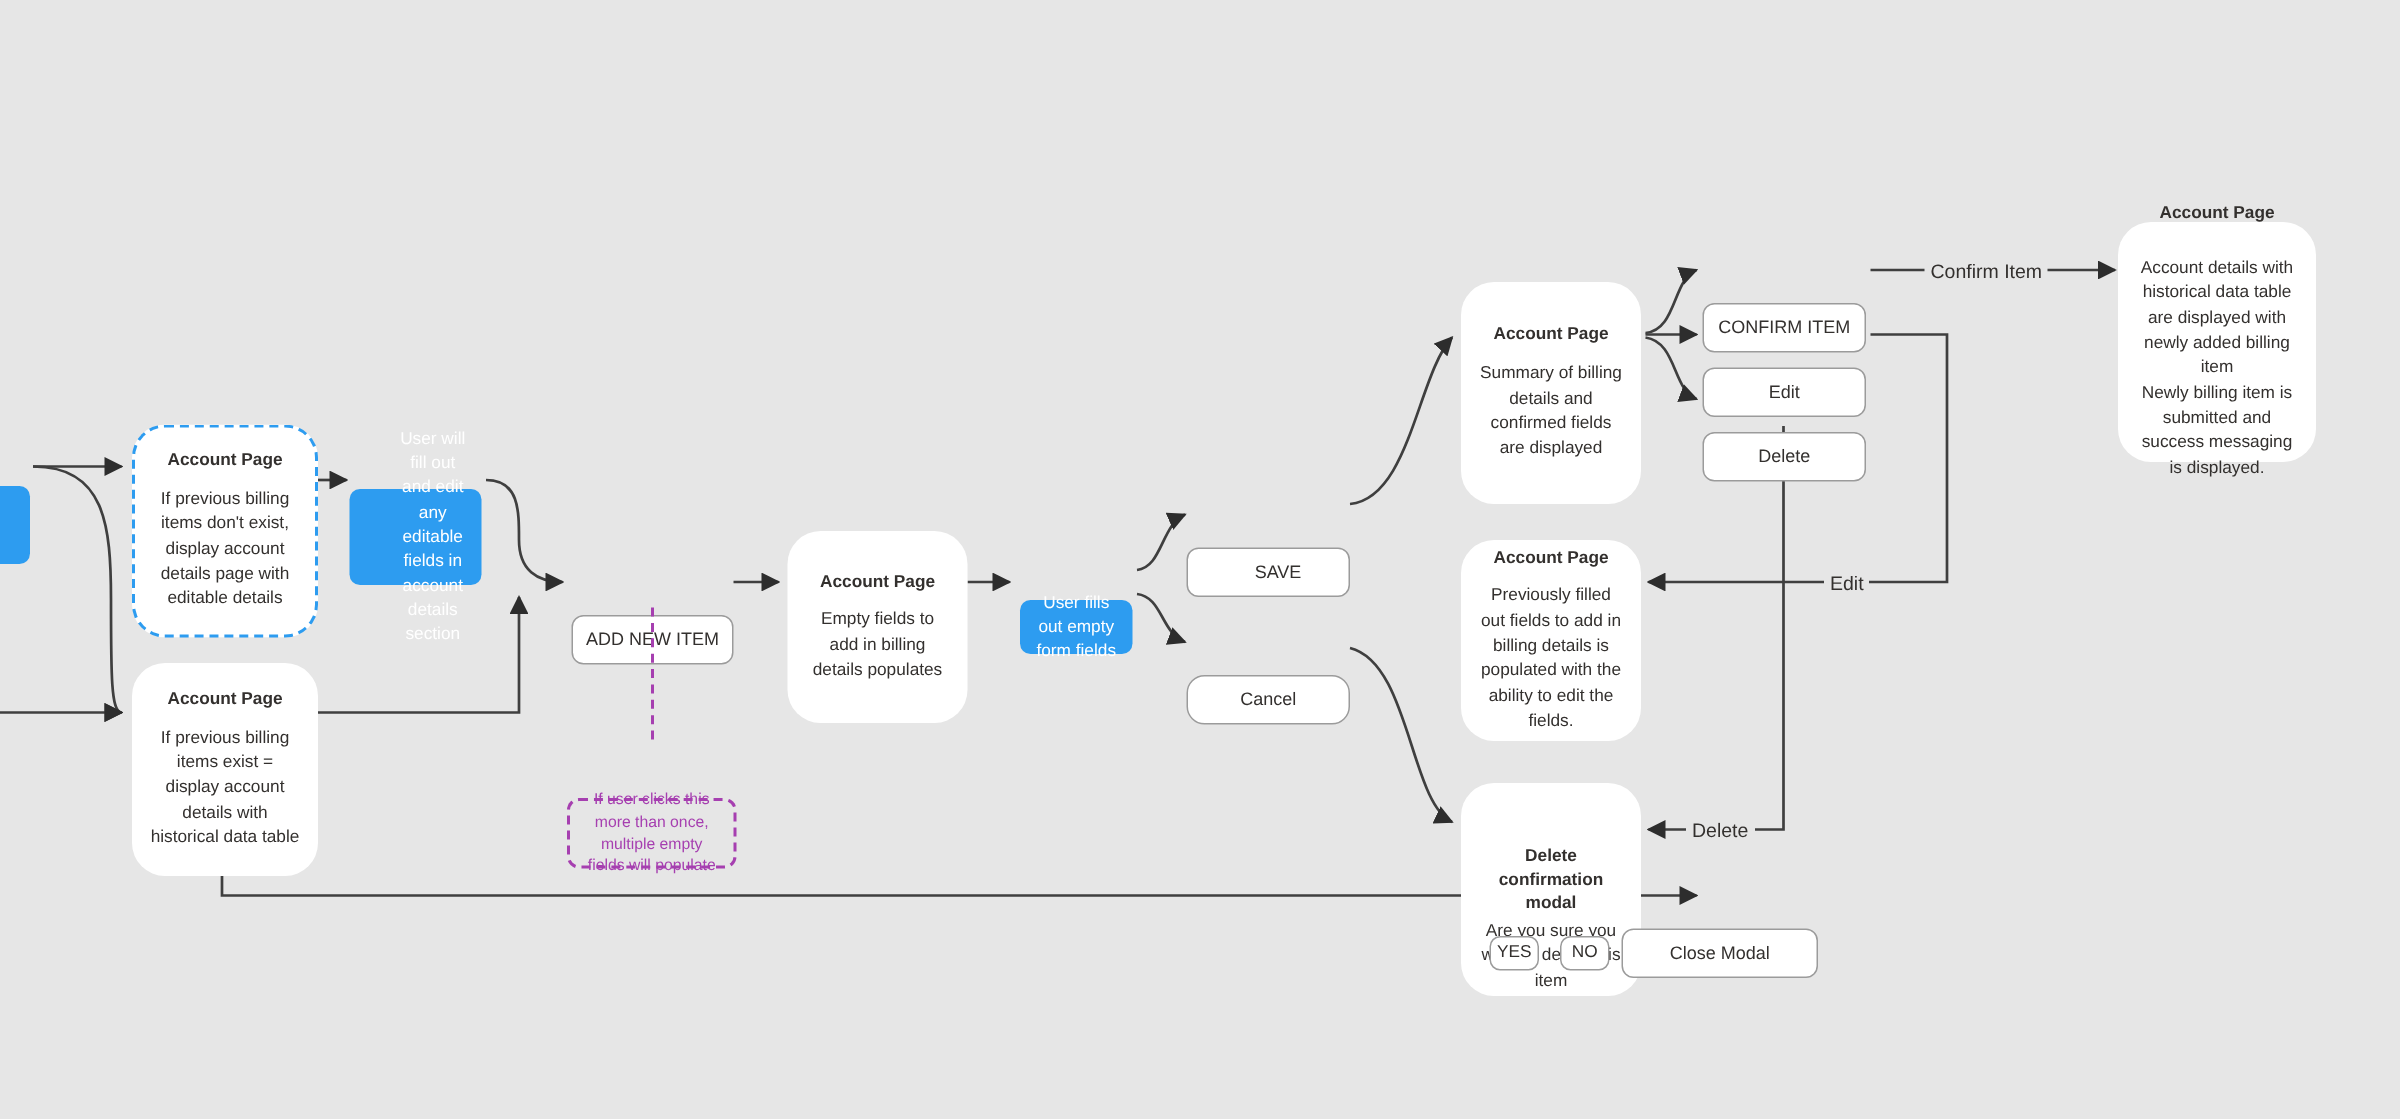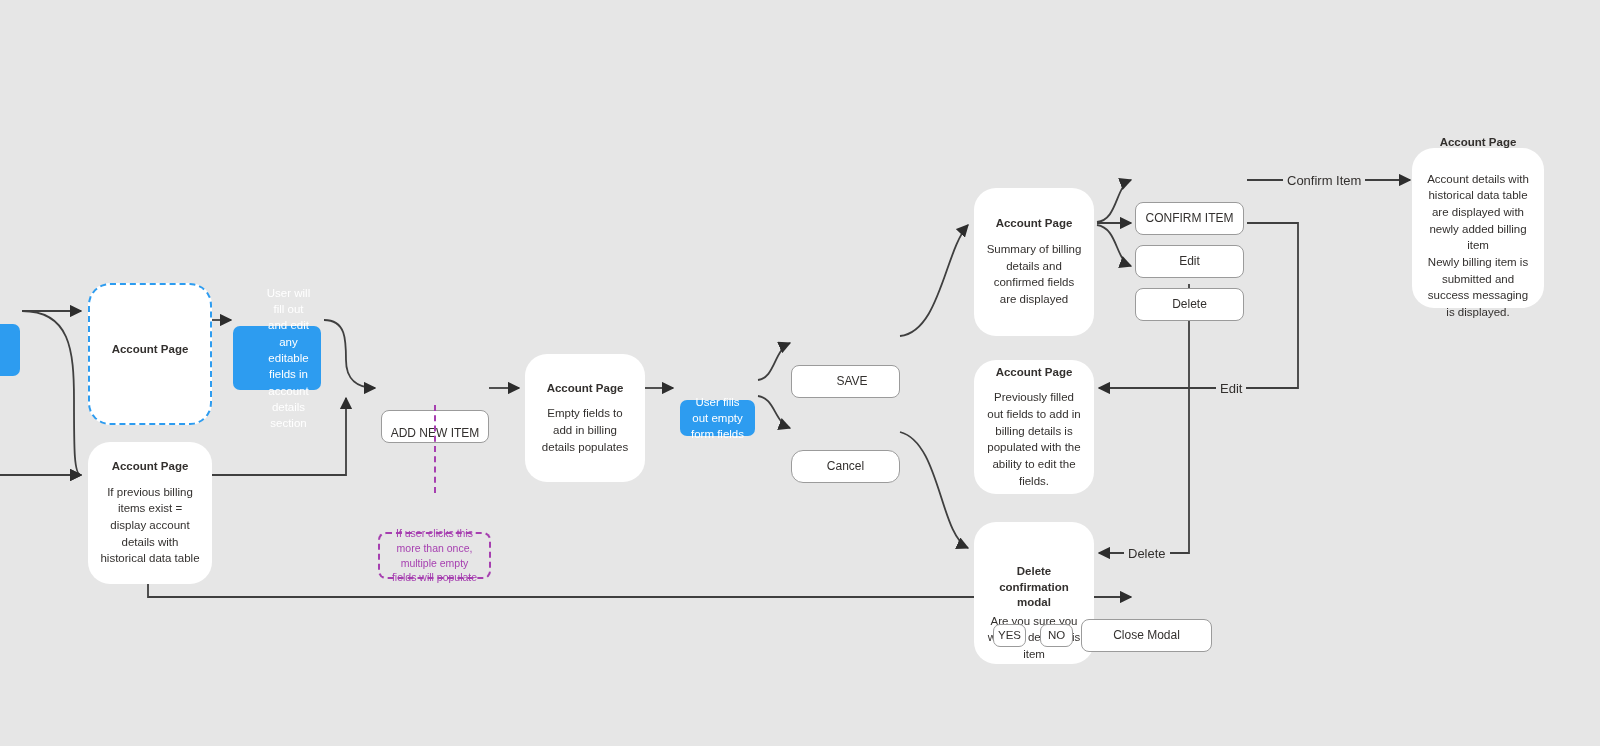--- a/index.html
+++ b/index.html
@@ -108,32 +108,33 @@
       <path d="M 992 597 L 148 597 L 148 548"></path>
     </g>
   </svg>
 
   <div class="node blue" style="left:-38px;top:286px;width:58px;height:52px;border-radius:7px;">
     
   </div>
 
   <div class="node card dashed" style="left:88px;top:245px;width:124px;height:142px;">
     <div class="ttl">Account Page</div>
+    <div class="body">If previous billing items don't exist, display account details page with editable details</div>
   </div>
 
   <div class="node blue" style="left:233px;top:288px;width:88px;height:64px;padding-left:32px;">
     <span>User will fill out and edit any editable fields in account details section</span>
   </div>
 
   <div class="node card" style="left:88px;top:404px;width:124px;height:142px;">
     <div class="ttl">Account Page</div>
     <div class="body">If previous billing items exist = display account details with historical data table</div>
   </div>
 
-  <div class="node btn" style="left:381px;top:372px;width:108px;height:33px;justify-content:flex-end;">
+  <div class="node btn" style="left:381px;top:372px;width:108px;height:33px;">
     <span>ADD NEW ITEM</span>
   </div>
 
   <div style="position:absolute;left:434px;top:405px;width:0;height:88px;border-left:2px dashed #a63fb0;"></div>
 
   <div class="node purple" style="left:378px;top:494px;width:113px;height:47px;">
     <span>If user clicks this more than once, multiple empty fields will populate</span>
   </div>
 
   <div class="node card" style="left:525px;top:316px;width:120px;height:128px;">

